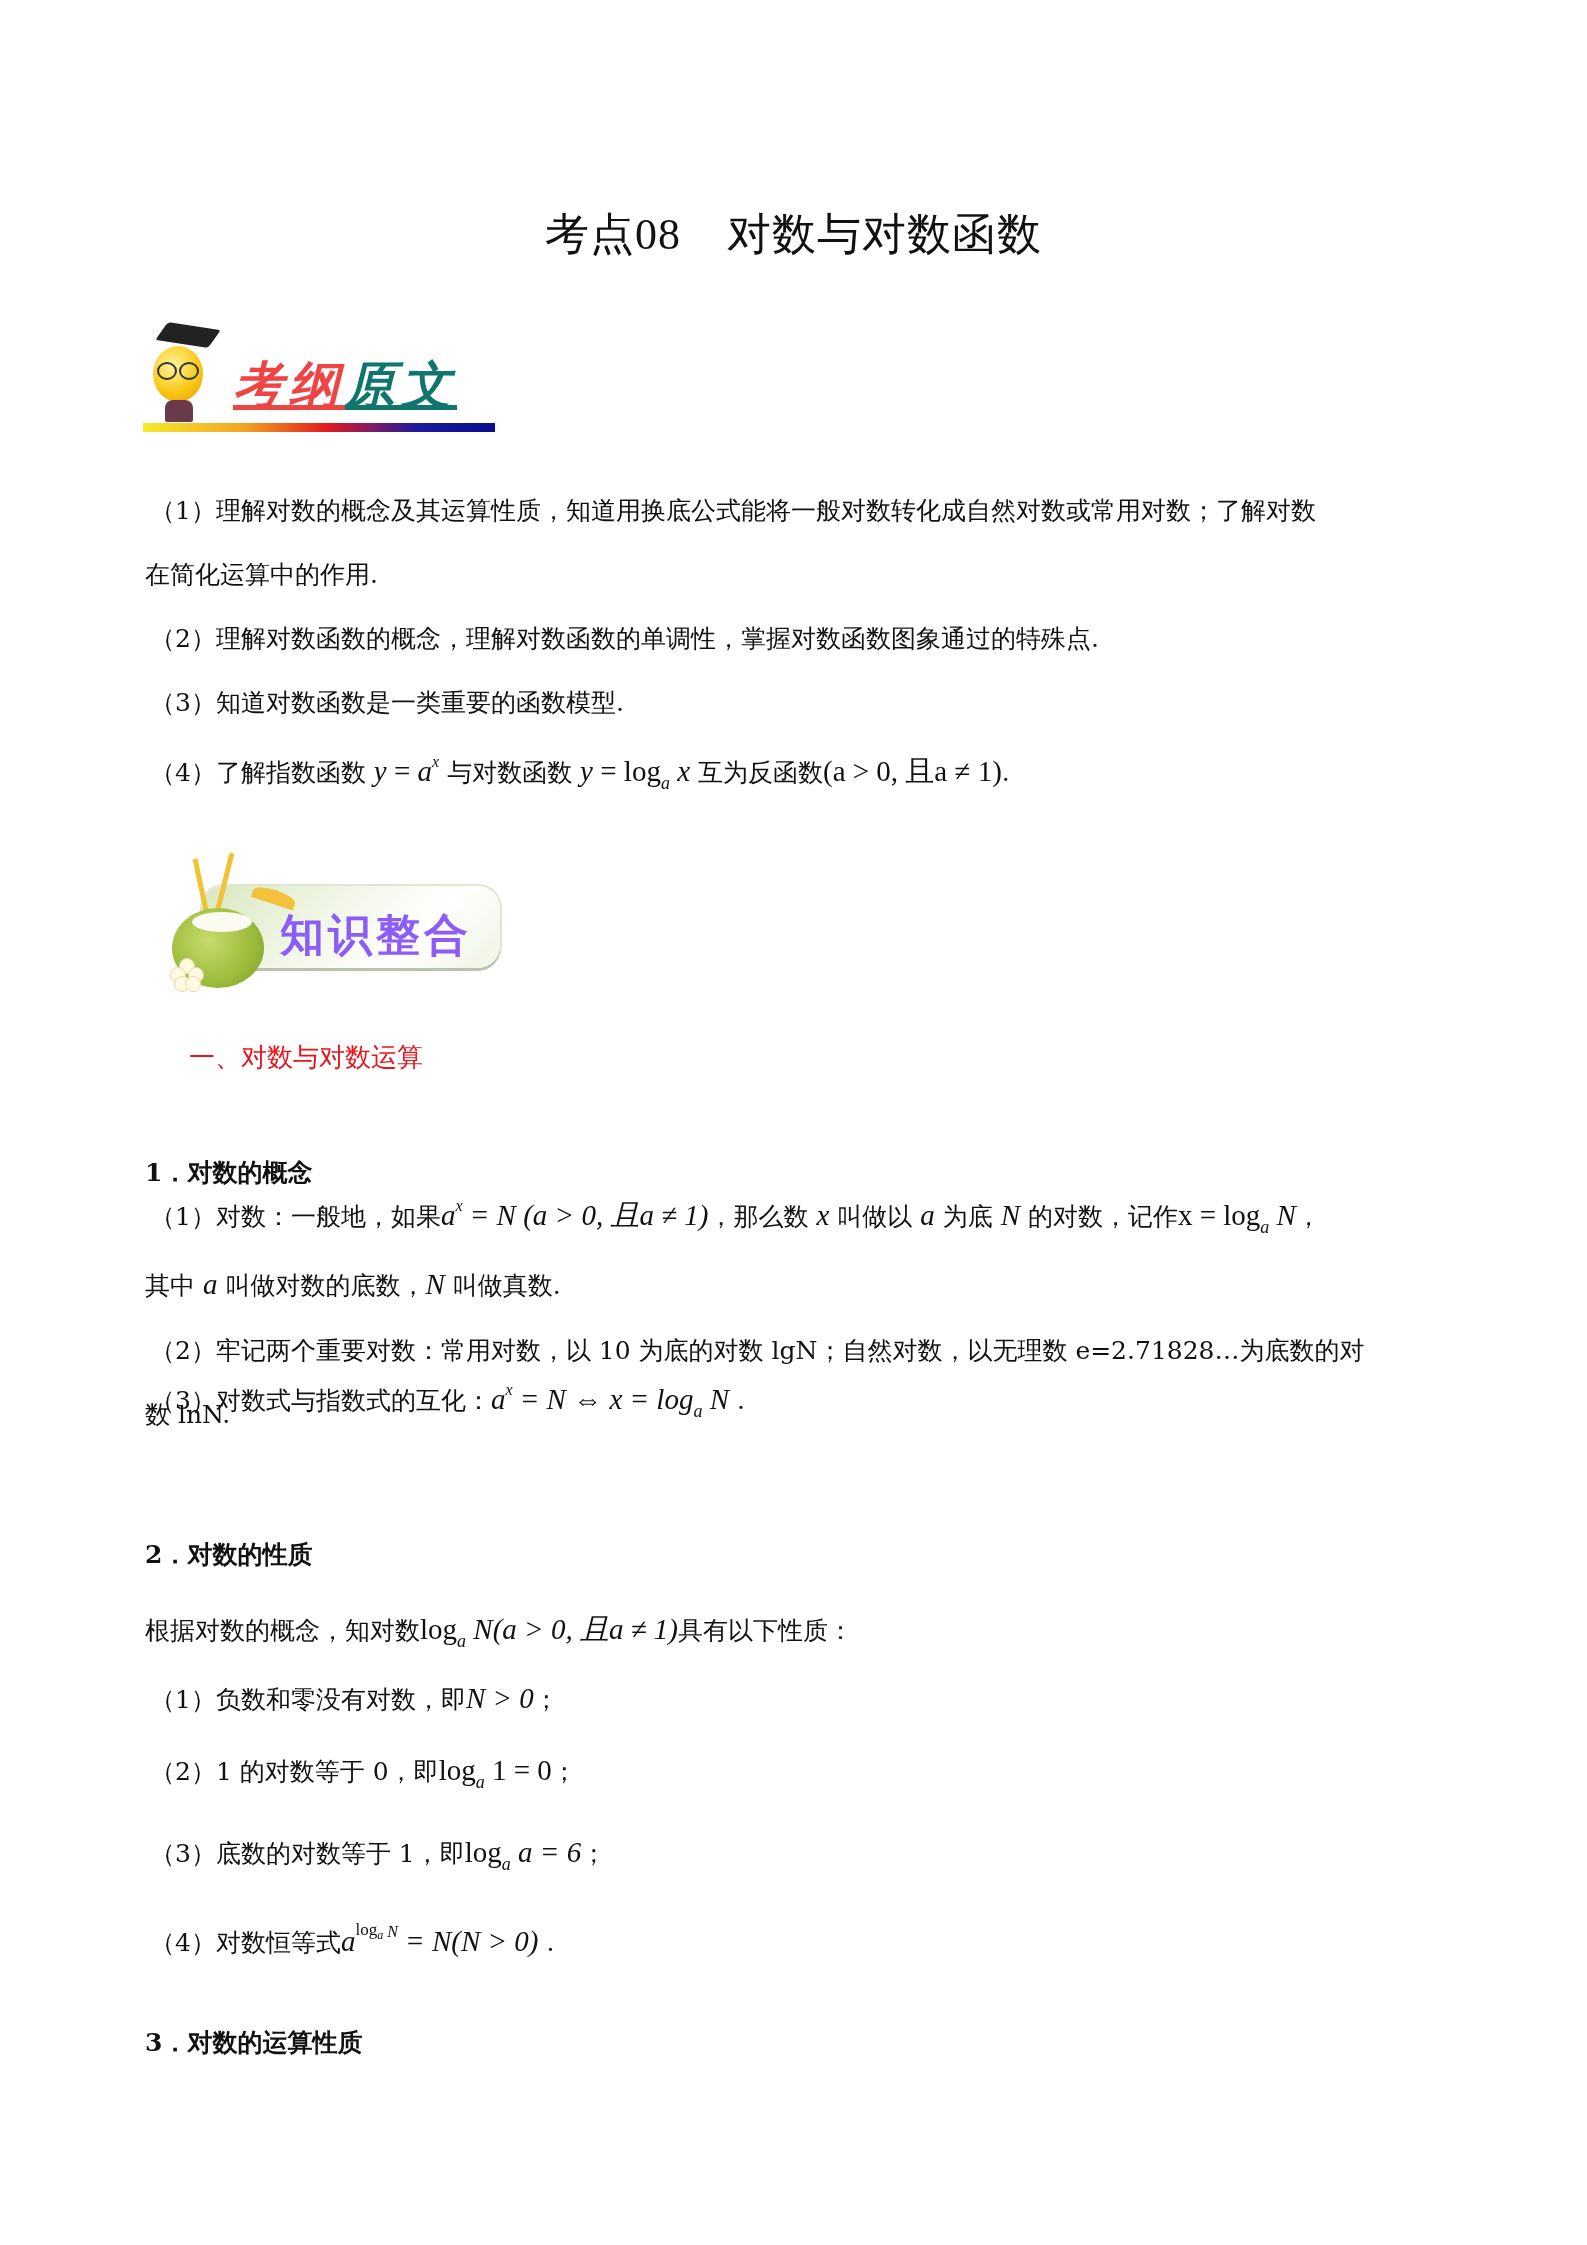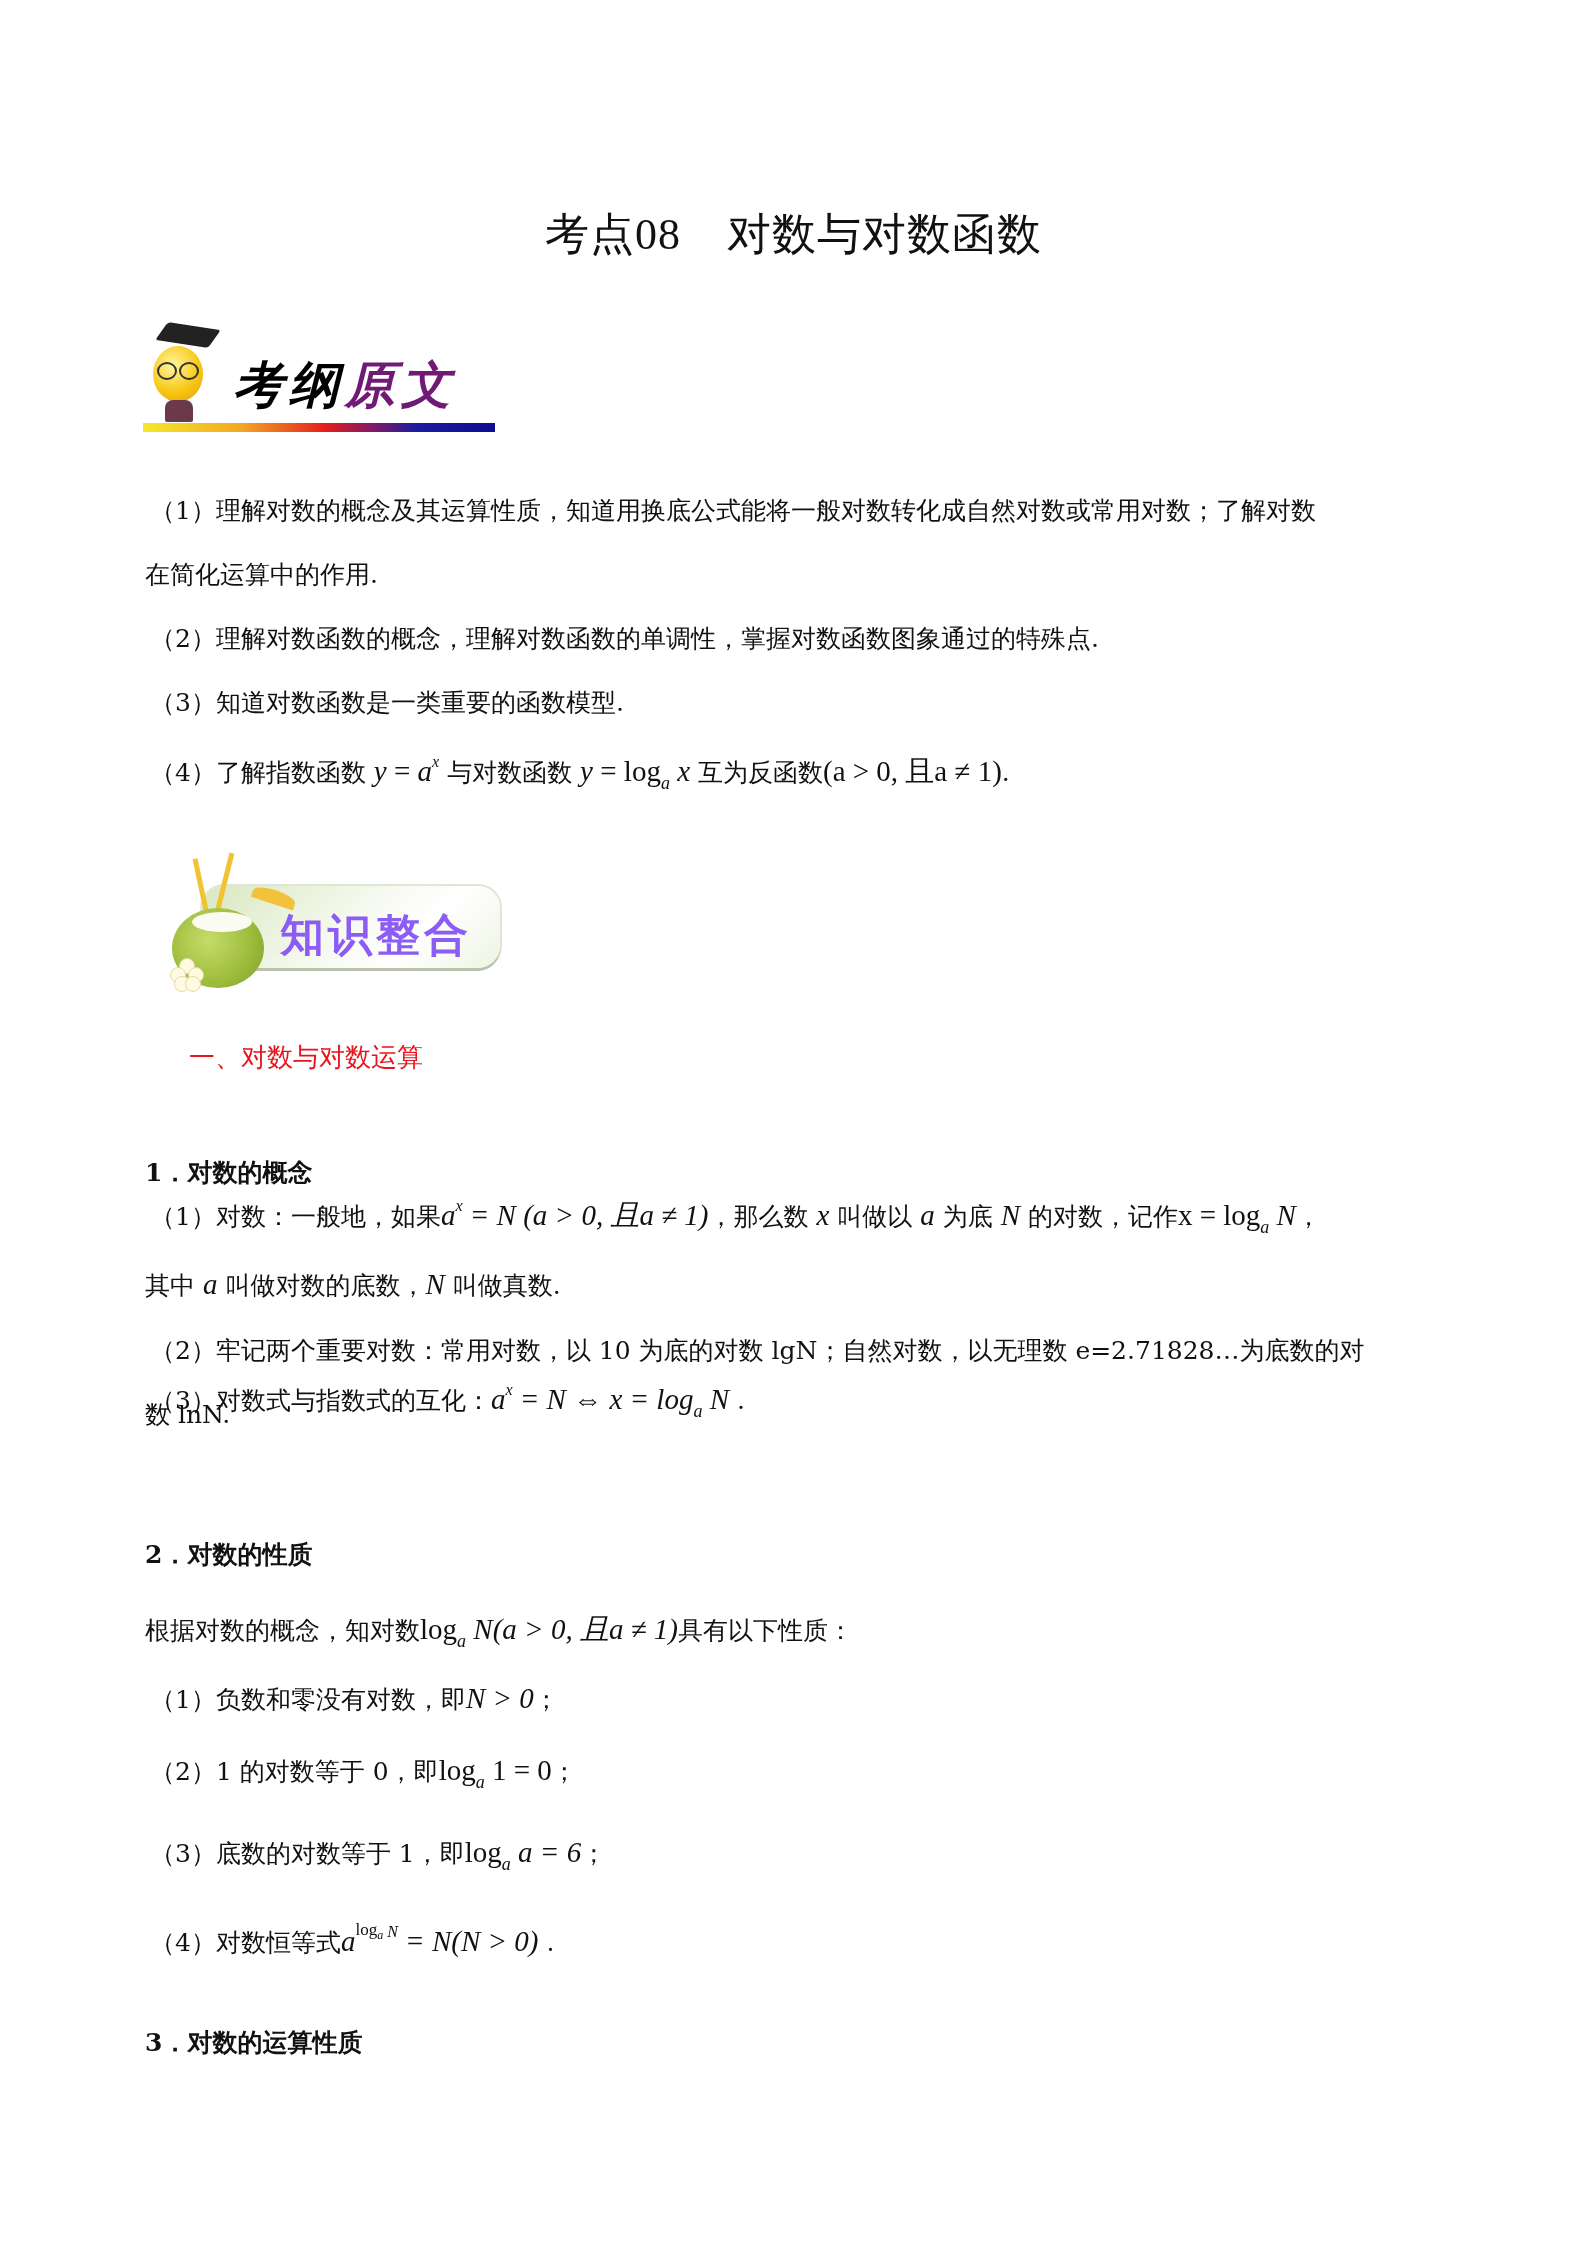--- a/index.html
+++ b/index.html
@@ -25,22 +25,22 @@
     background: linear-gradient(90deg, #f6e82a 0%, #f2a624 28%, #e21d1c 52%, #7a1a6a 66%, #1b1ba0 78%, #0c0c90 100%); }
   .banner1 .face { position: absolute; left: 10px; top: 28px; width: 50px; height: 56px; border-radius: 50%;
     background: radial-gradient(circle at 40% 35%, #fff6a0, #f8c816 55%, #e49a0a); }
   .banner1 .cap { position: absolute; left: 16px; top: 8px; width: 58px; height: 18px; background: #222;
     transform: skewX(-30deg) rotate(8deg); border-radius: 3px; }
   .banner1 .glasses { position: absolute; left: 14px; top: 44px; width: 44px; height: 16px; }
   .banner1 .glasses span { position: absolute; top: 0; width: 16px; height: 14px; border: 2px solid #333; border-radius: 50%; }
   .banner1 .body { position: absolute; left: 22px; top: 82px; width: 28px; height: 22px; background: #6b3a4a; border-radius: 8px 8px 2px 2px; }
   .banner1 .txt { position: absolute; left: 90px; top: 34px; font-size: 50px; font-style: italic; font-weight: bold;
     font-family: "DejaVu Serif", serif; letter-spacing: 6px; }
-  .banner1 .txt .r { color: #000000; }
-  .banner1 .txt .b { color: #701a75; }
+  .banner1 .txt .r { color: #ef4444; text-decoration: underline; }
+  .banner1 .txt .b { color: #0f766e; text-decoration: underline; }
 
   
   .banner2 { left: 152px; top: 850px; width: 352px; height: 140px; }
   .banner2 .plate { position: absolute; left: 50px; top: 36px; width: 298px; height: 82px; border-radius: 22px;
     background: linear-gradient(135deg, #d8e8bf 0%, #f4f8ec 45%, #ffffff 70%, #eef4e2 100%);
     box-shadow: 0 3px 0 #b9c2ad, 0 0 0 2px #dfe6d3; }
   .banner2 .coco { position: absolute; left: 20px; top: 58px; width: 92px; height: 80px; border-radius: 50%;
     background: radial-gradient(circle at 40% 40%, #c6dc6a, #9bbb3a 60%, #7e9d2c); }
   .banner2 .rim { position: absolute; left: 40px; top: 62px; width: 60px; height: 20px; border-radius: 50%; background: #fbfbf2; }
   .banner2 .straw1 { position: absolute; left: 48px; top: 8px; width: 5px; height: 72px; background: #f1c232; transform: rotate(-12deg); }

